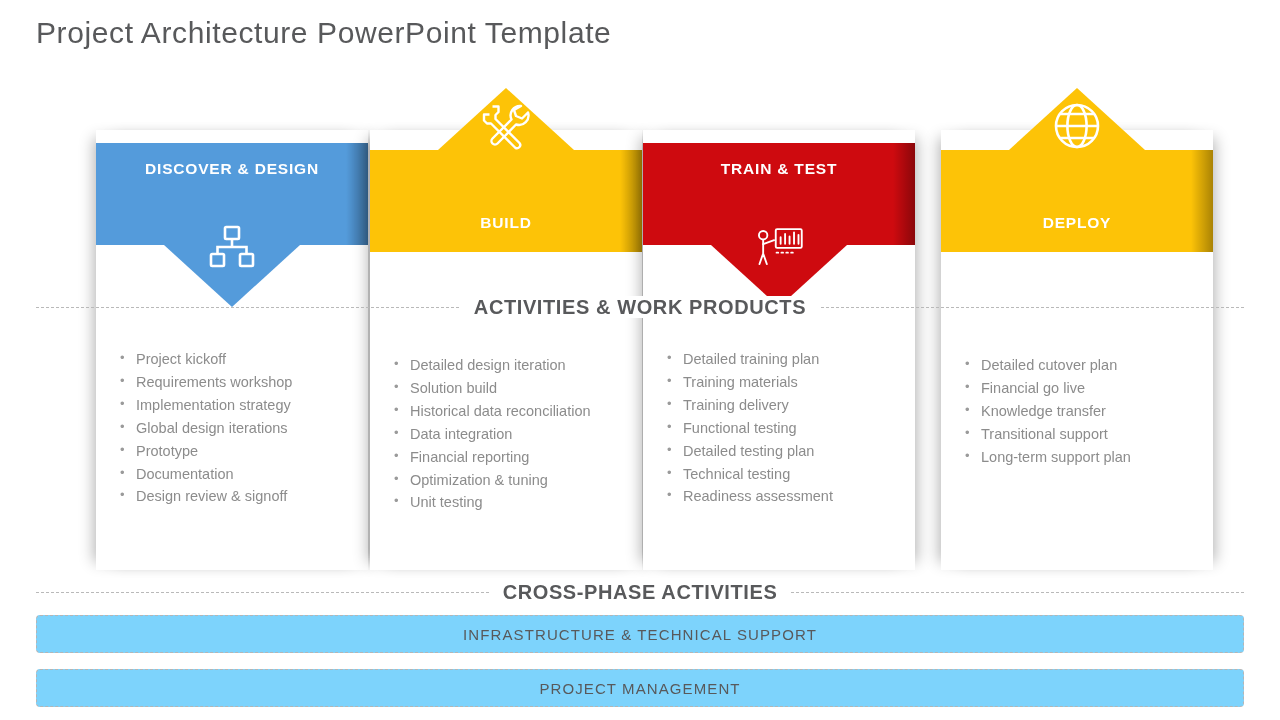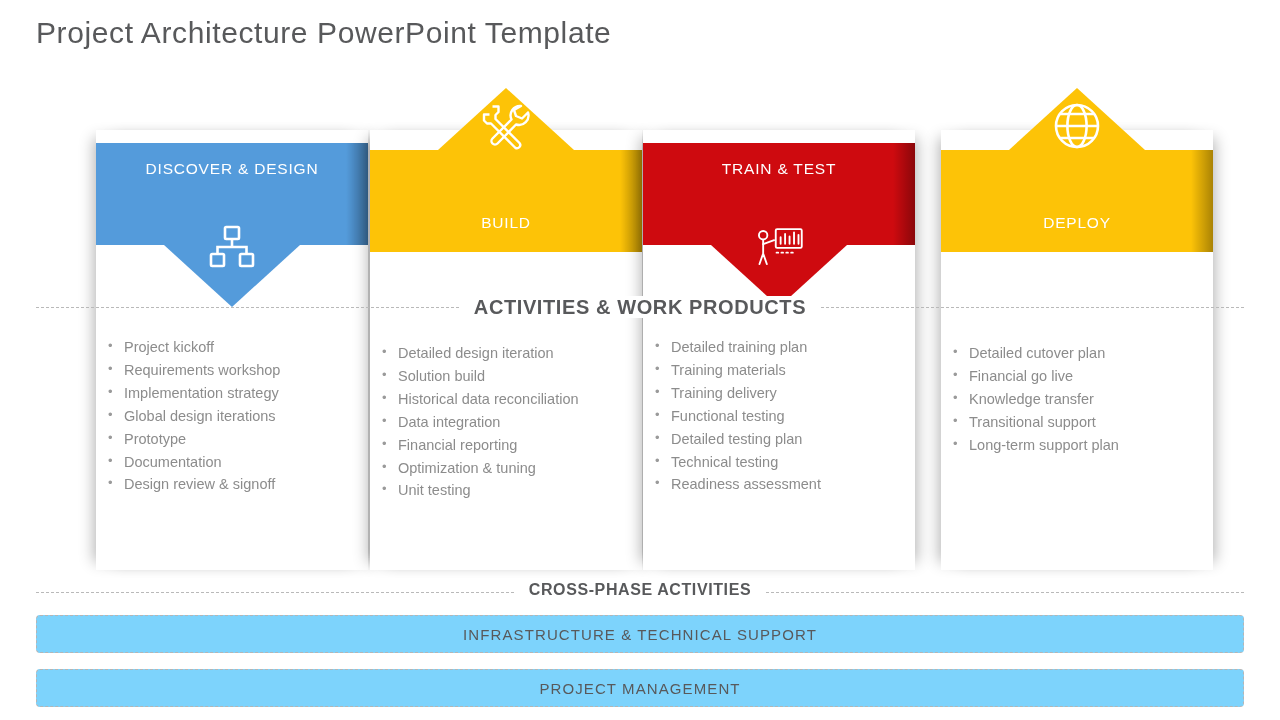--- a/index.html
+++ b/index.html
@@ -106,21 +106,21 @@
   .banner.down { top: 13px; }
   .banner.up   { top: 20px; }
 
   .banner-label {
     position: absolute;
     left: 0;
     width: 100%;
     text-align: center;
     color: #ffffff;
     font-size: 15.5px;
-    font-weight: 400;
+    font-weight: 700;
     letter-spacing: 0.8px;
     z-index: 5;
   }
   .banner.down .banner-label { top: 17px; }
   .banner.up   .banner-label { top: 64px; }
 
   .banner-icon {
     position: absolute;
     left: 50%;
     margin-left: -26px;
@@ -157,21 +157,21 @@
     color: #58595b;
     letter-spacing: 0.6px;
   }
 
   
   .bullets {
     position: absolute;
     left: 0;
     width: 100%;
     padding: 0;
-    margin: 0;
+    margin: 12px;
     list-style: none;
     z-index: 3;
   }
   .bullets li {
     position: relative;
     padding-left: 28px;
     font-size: 14.5px;
     line-height: 22.4px;
     color: #8c8c8c;
     margin-bottom: 0.5px;
@@ -197,21 +197,21 @@
   #cross-label {
     position: absolute;
     left: 0;
     top: 581px;
     width: 1280px;
     text-align: center;
   }
   #cross-label span {
     background: #ffffff;
     padding: 0 14px;
-    font-size: 16px;
+    font-size: 20px;
     font-weight: 700;
     color: #58595b;
     letter-spacing: 0.6px;
   }
 
   .bottom-bar {
     position: absolute;
     left: 36px;
     width: 1208px;
     height: 38px;

